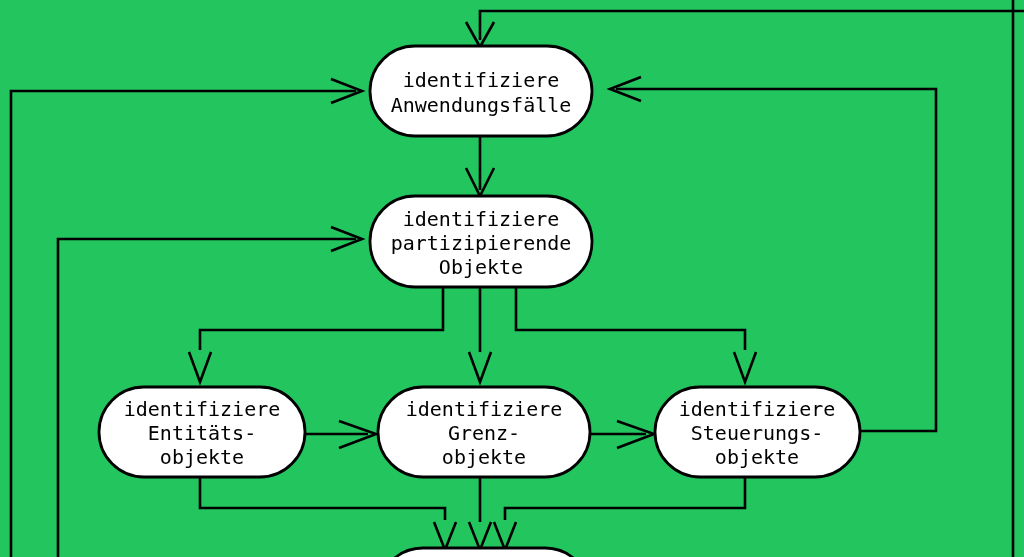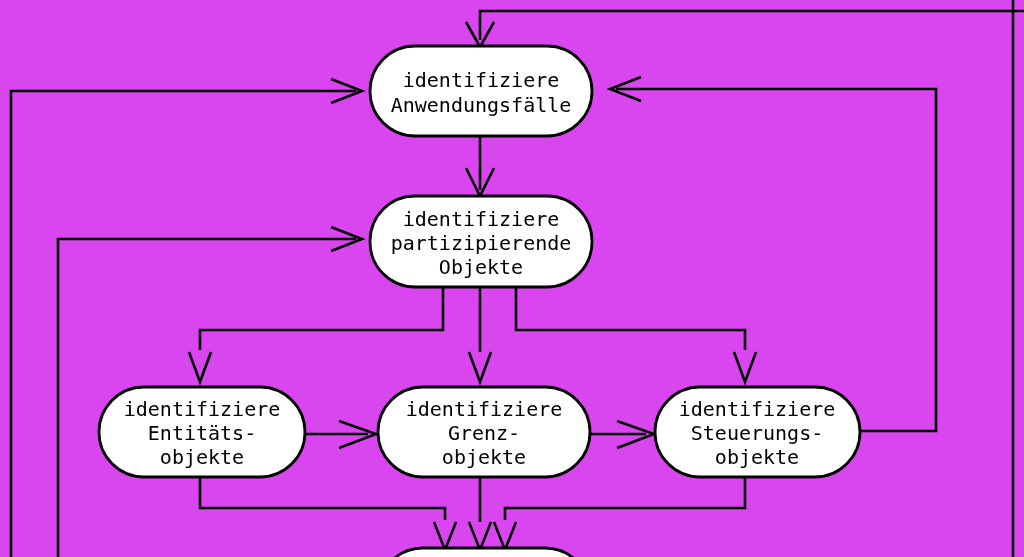--- a/index.html
+++ b/index.html
@@ -8,21 +8,21 @@
     padding: 0;
     background: #ffffff;
   }
   body {
     font-family: "DejaVu Sans Mono", monospace;
   }
   #diagram-root {
     position: relative;
     width: 1024px;
     height: 557px;
-    background: #d946ef;
+    background: #22c55e;
     overflow: hidden;
   }
   #flow-svg {
     position: absolute;
     top: 0;
     left: 0;
     width: 1024px;
     height: 557px;
     display: block;
   }

